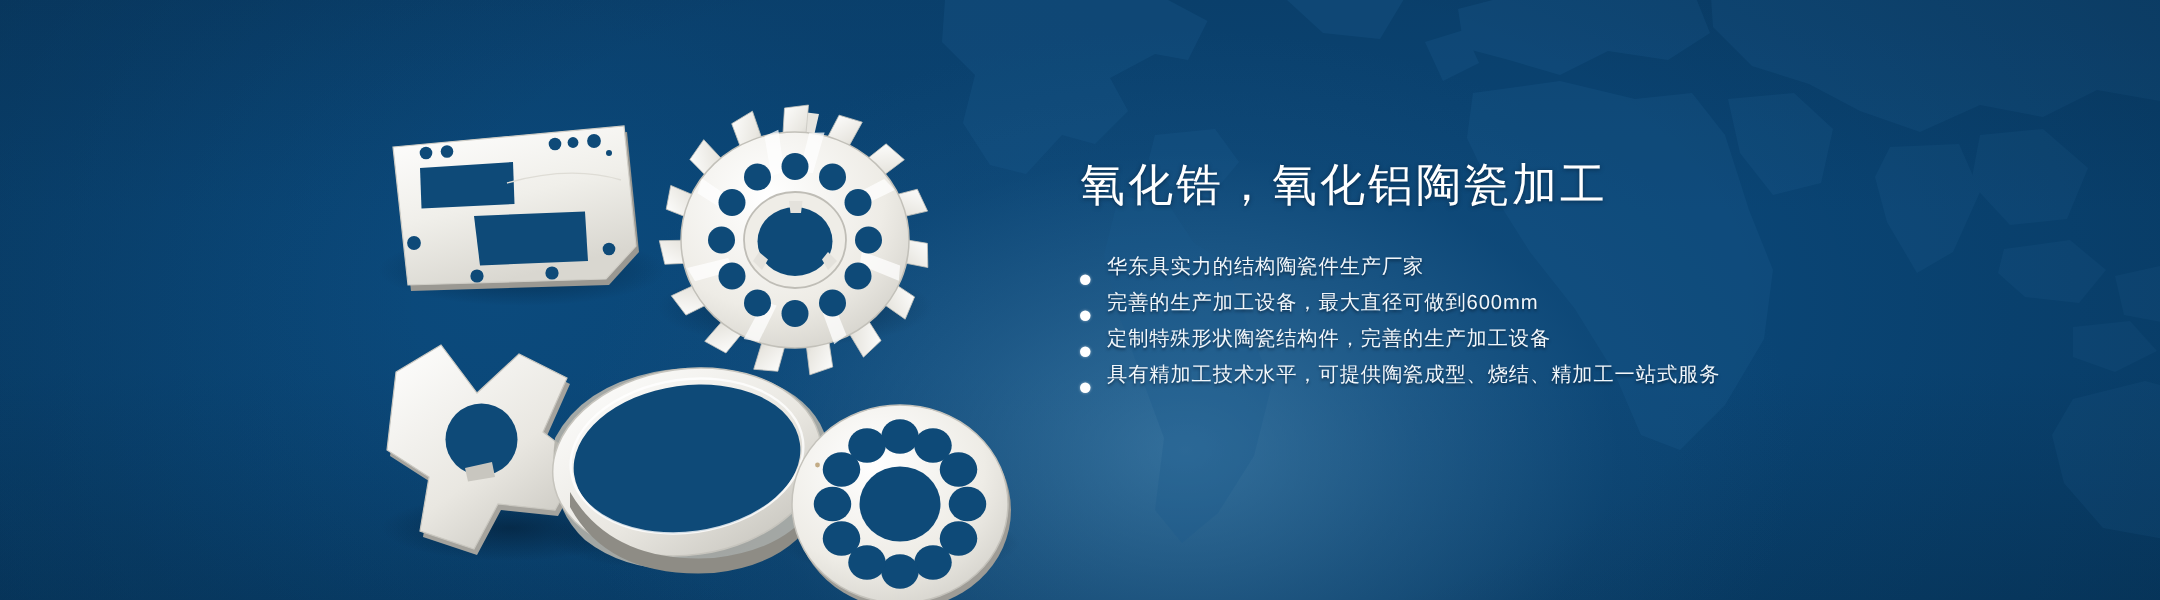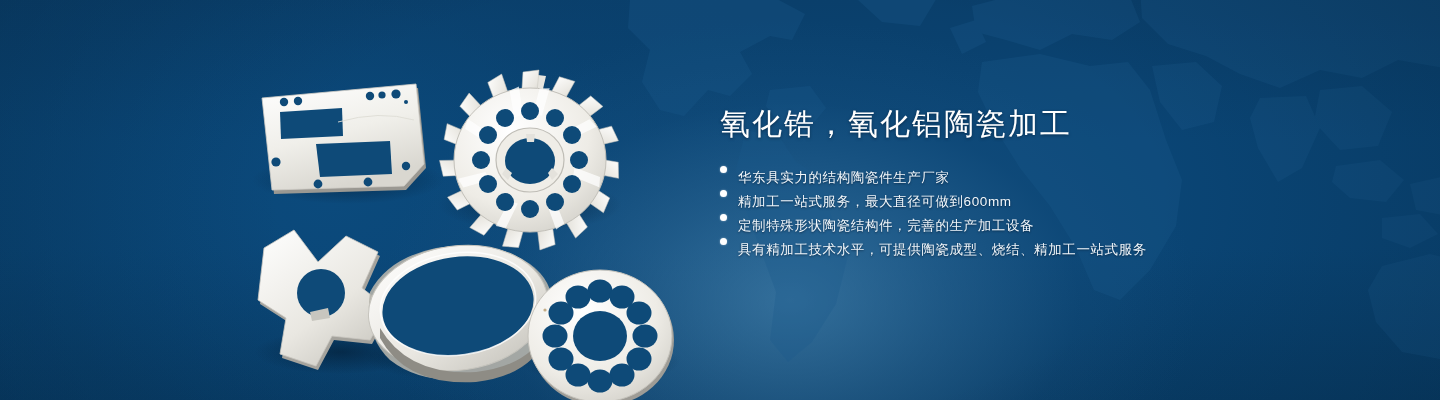--- a/index.html
+++ b/index.html
@@ -80,21 +80,21 @@
     text-shadow: 0 1px 3px rgba(0,20,40,0.55);
     white-space: nowrap;
   }
   .bullets {
     list-style: none;
     margin: 0;
     padding: 0;
   }
   .bullet {
     display: flex;
-    align-items: flex-start;
+    align-items: flex-end;
     height: 24px;
     margin-bottom: 0px;
   }
   .dot {
     width: 7px;
     height: 7px;
     border-radius: 50%;
     background: #ffffff;
     flex: 0 0 7px;
     margin-right: 11px;
@@ -378,21 +378,21 @@
 
   <div class="copy">
     <h1 class="headline">氧化锆，氧化铝陶瓷加工</h1>
     <ul class="bullets">
       <li class="bullet">
         <span class="dot"></span>
         <span class="bullet-text">华东具实力的结构陶瓷件生产厂家</span>
       </li>
       <li class="bullet">
         <span class="dot"></span>
-        <span class="bullet-text">精加工一站式服务，最大直径可做到600mm</span>
+        <span class="bullet-text">完善的生产加工设备，最大直径可做到600mm</span>
       </li>
       <li class="bullet">
         <span class="dot"></span>
         <span class="bullet-text">定制特殊形状陶瓷结构件，完善的生产加工设备</span>
       </li>
       <li class="bullet">
         <span class="dot"></span>
         <span class="bullet-text">具有精加工技术水平，可提供陶瓷成型、烧结、精加工一站式服务</span>
       </li>
     </ul>

